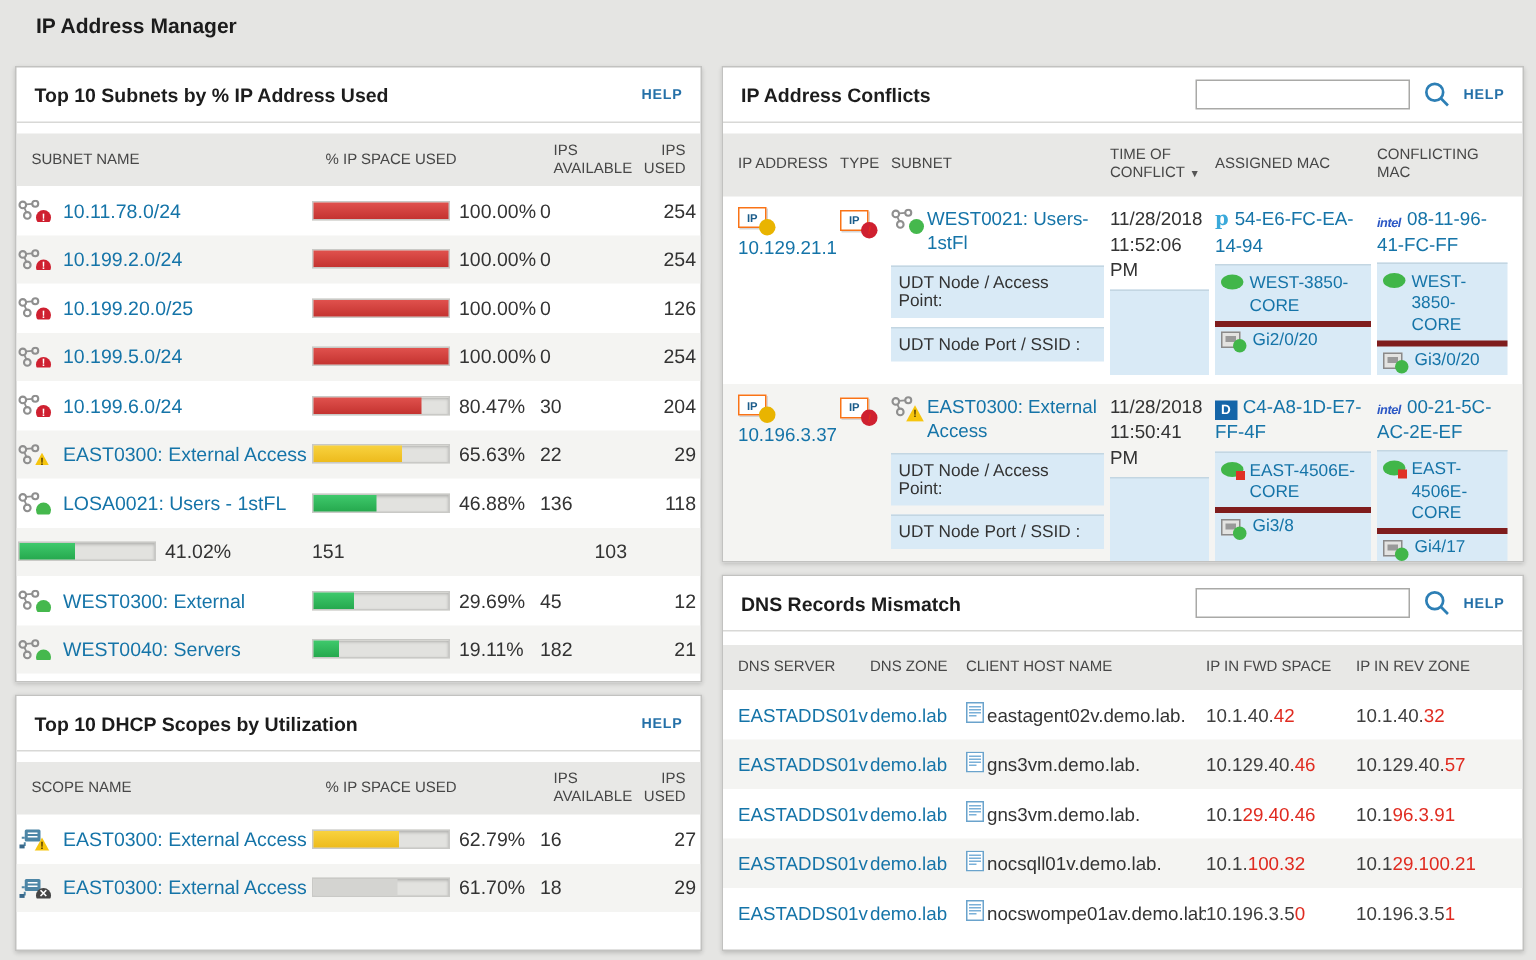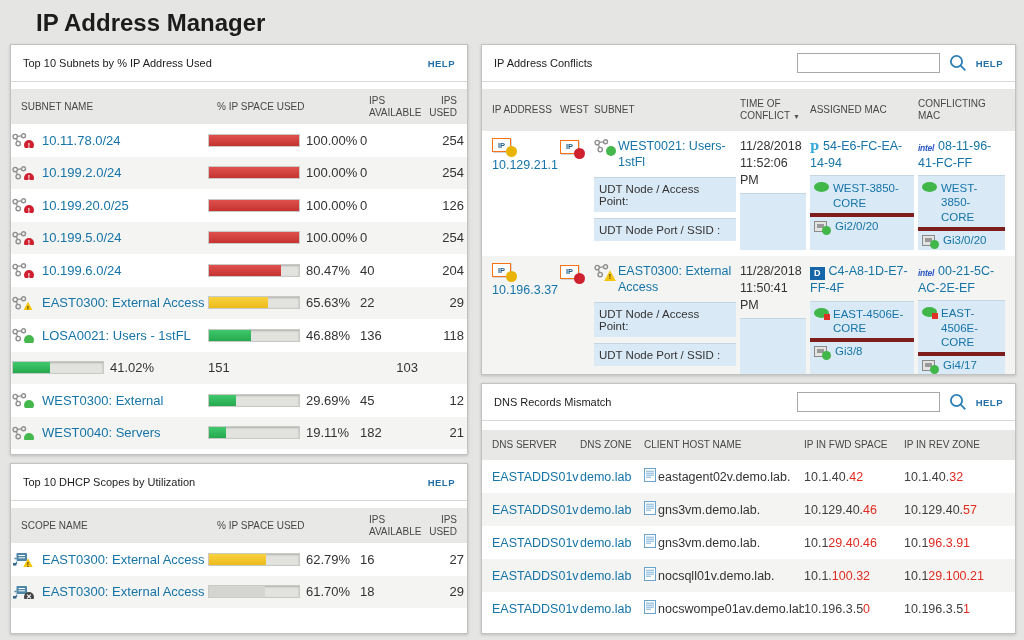--- a/index.html
+++ b/index.html
@@ -1,24 +1,24 @@
 <!DOCTYPE html>
 <html><head>
 <meta charset="utf-8">
 <style>
   *{box-sizing:border-box;margin:0;padding:0}
   body{width:1024px;height:640px;background:#e5e5e3;font-family:"Liberation Sans",sans-serif;color:#333;overflow:hidden;position:relative}
-  .pagetitle{position:absolute;left:36px;top:9px;font-size:24px;font-weight:bold;color:#1c1c1c}
+  .pagetitle{position:absolute;left:24px;top:9px;font-size:14px;font-weight:bold;color:#1c1c1c}
   .panel{position:absolute;background:#fff;border:1px solid #c2c2c0;box-shadow:0 1px 3px rgba(0,0,0,.18);overflow:hidden}
   #p-subnets{left:10px;top:44px;width:458px;height:411px}
   #p-dhcp{left:10px;top:463px;width:458px;height:171px}
   #p-conflicts{left:481px;top:44px;width:535px;height:331px}
   #p-dns{left:481px;top:383px;width:535px;height:251px}
   .phead{height:37px;border-bottom:1px solid #d8d8d6;display:flex;align-items:center;padding:0 12px;gap:8px}
-  .ptitle{font-size:11px;font-weight:normal;color:#1c1c1c;flex:1}
+  .ptitle{font-size:13px;font-weight:bold;color:#1c1c1c;flex:1}
   .help{font-size:9.5px;color:#2470a8;letter-spacing:.5px;cursor:pointer;font-weight:600}
   .search{width:143px;height:20px;border:1px solid #a9a9a7;font-size:12px;padding:0 4px;outline:none}
   .mag{width:20px;height:20px;cursor:pointer;flex:none}
   .thead{background:#e8e8e6;display:grid;align-items:center;font-size:10px;color:#474747;line-height:1.2;margin-top:7px}
   .grid-sub{grid-template-columns:196px 152px 60px 1fr;padding:0 10px}
   .thead.grid-sub{height:35px}
   .grid-conf{grid-template-columns:64px 30px 142px 66px 104px 1fr;grid-column-gap:4px;padding:0 10px}
   .thead.grid-conf{height:42px}
   .grid-dns{grid-template-columns:88px 64px 160px 100px 1fr;padding:0 10px}
   .thead.grid-dns{height:30px;margin-top:9px}
@@ -186,21 +186,21 @@
               <b>!</b>
             </i></span>
           <a class="lnk">10.199.6.0/24</a>
         </div>
       <div class="barcell">
           <span class="track">
             <span class="bar-fill" style="width: 80.47%;"></span>
           </span>
           <span>80.47%</span>
         </div>
-      <div>40</div>
+      <div>30</div>
       <div class="used">204</div>
     </div>
     <div class="trow" data-bar="yellow">
       <div class="namecell">
           <span class="ico-wrap" data-status="warning"><svg width="16" height="14" viewBox="0 0 16 14">
               <circle cx="3.2" cy="3.6" r="2.2" fill="none" stroke="#8f8f8f" stroke-width="1.4"></circle>
               <circle cx="11.5" cy="2.8" r="2" fill="none" stroke="#8f8f8f" stroke-width="1.4"></circle>
               <circle cx="6.2" cy="10.6" r="2.2" fill="none" stroke="#8f8f8f" stroke-width="1.4"></circle>
               <path d="M4.2 5.4L5.6 8.6M5.3 3.3l4.2-.4" stroke="#8f8f8f" stroke-width="1.2" fill="none"></path>
             </svg><i class="badge">
@@ -349,21 +349,21 @@
     <div class="ptitle">IP Address Conflicts</div>
     <input class="search" value="" style="">
     <span class="mag"><svg width="20" height="20" viewBox="0 0 20 20">
           <circle cx="8.5" cy="8.5" r="5.6" fill="none" stroke="#2d7fb5" stroke-width="1.8"></circle>
           <path d="M12.7 12.7l4.6 4.6" stroke="#2d7fb5" stroke-width="1.8"></path>
         </svg></span>
     <a class="help">HELP</a>
   </div>
   <div class="thead grid-conf">
     <div>IP ADDRESS</div>
-    <div>WEST</div>
+    <div>TYPE</div>
     <div>SUBNET</div>
     <div class="two-line"><span>TIME OF CONFLICT</span><span class="sort-ic">▼</span></div>
     <div>ASSIGNED MAC</div>
     <div>CONFLICTING MAC</div>
   </div>
   <div class="tbody">
 
     <div class="crow">
       <div class="ipcell">
         <span class="ip-doc">IP<i class="ip-badge yellow"></i></span>

